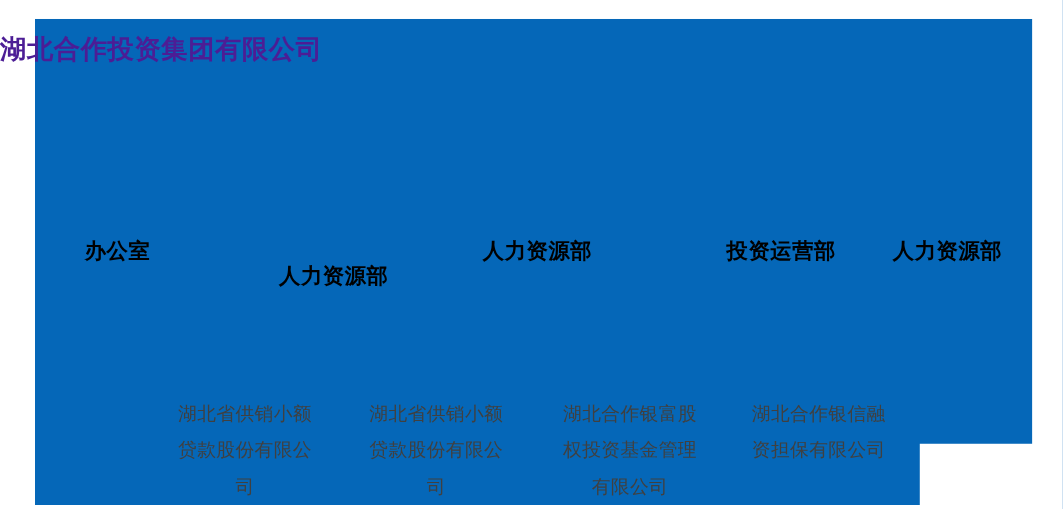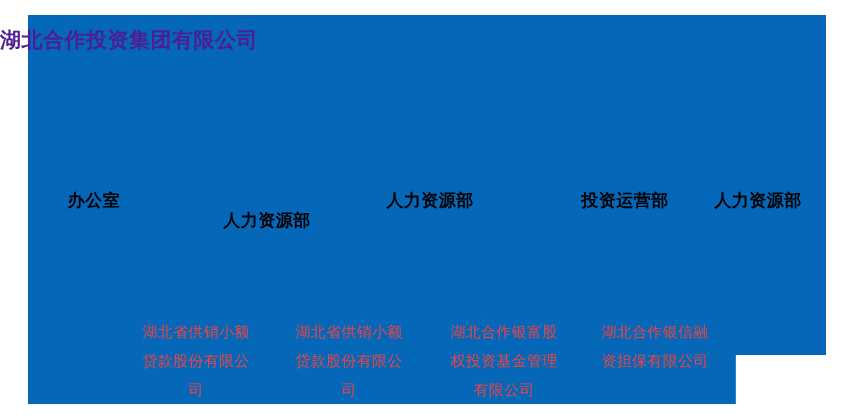--- a/index.html
+++ b/index.html
@@ -80,21 +80,21 @@
     left: 28px;
     top: 317px;
     width: 798px;
     height: 90px;
   }
   .sub-node {
     position: absolute;
     top: 0;
     width: 118px;
     transform: translateX(-50%);
-    color: #ef4444;
+    color: #404040;
     font-size: 15px;
     font-weight: normal;
     line-height: 29px;
     text-align: center;
     letter-spacing: 0.3px;
   }
   .sub-node.s0 { left: 168px; }
   .sub-node.s1 { left: 321px; }
   .sub-node.s2 { left: 476px; }
   .sub-node.s3 { left: 627px; }

